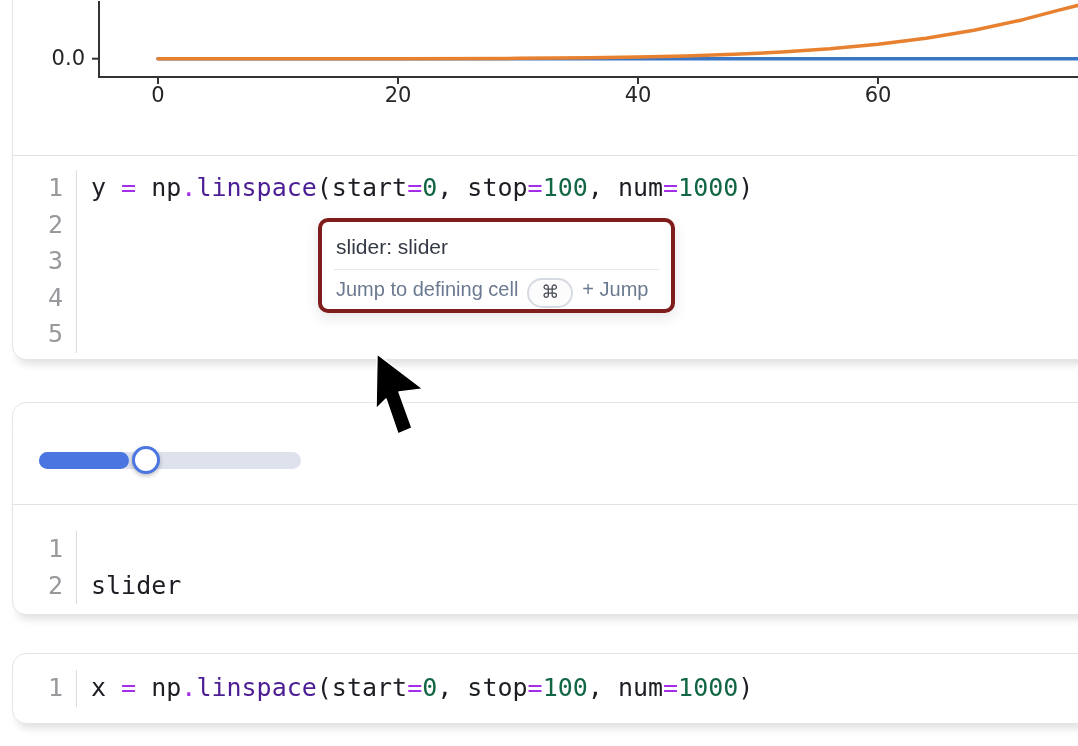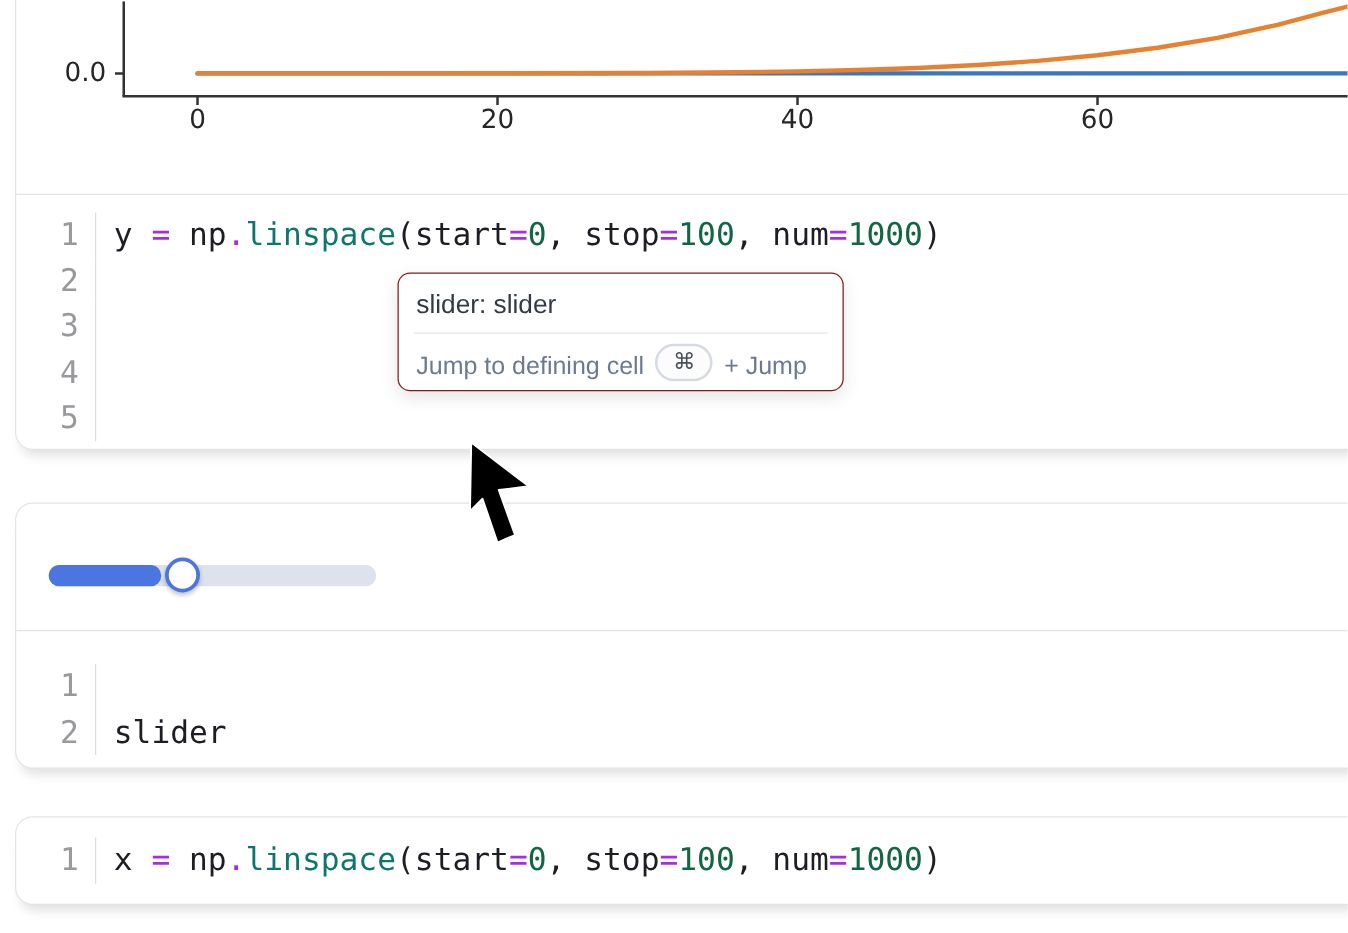--- a/index.html
+++ b/index.html
@@ -18,39 +18,39 @@
              font-size:25px;line-height:36.5px}
   #cell1 .code-area{top:215px;padding-top:14px}
   #cell2 .code-area{top:102px;padding-top:26px}
   #cell3 .code-area{top:0;padding-top:16px}
   .code-row{display:flex}
   .gutter{flex:0 0 64px;box-sizing:border-box;text-align:right;padding-right:13px;
           color:#97999c;border-right:1px solid #dcdcdf;user-select:none}
   .code-text{padding-left:14px;white-space:pre;color:#1c1e24}
   .tk-p{color:#1c1e24}
   .tk-o{color:#a42ee8}
-  .tk-f{color:#0f766e}
+  .tk-f{color:#4c1d95}
   .tk-n{color:#116644}
   .tk-u{color:#1c1e24;border-bottom:3px solid #b9cfe2}
   
   .slider-zone{position:absolute;left:0;top:0;height:101px;width:100%}
   .slider-track{position:absolute;left:26px;top:49px;width:262px;height:17px;border-radius:9px;
                 background:#dde2ec}
   .slider-fill{position:absolute;left:0;top:0;height:17px;width:90px;border-radius:9px;
                background:#4b76e1}
   .slider-handle{position:absolute;left:93px;top:-6px;width:28px;height:28px;border-radius:50%;
                  background:#fff;border:3px solid #4b76e1;box-sizing:border-box;
                  box-shadow:0 2px 4px rgba(0,0,0,0.25)}
   
   .tooltip{position:absolute;left:318px;top:218px;width:357px;height:95px;box-sizing:border-box;
-           background:#fff;border:1px solid #7f1d1d;border-radius:10px;
+           background:#fff;border:4px solid #7f1d1d;border-radius:10px;
            box-shadow:0 5px 14px rgba(0,0,0,0.10);z-index:40}
   .tt-title{padding:13px 14px 10px;font-size:21px;color:#333a45}
   .tt-div{border-top:1px solid #e6e7ea;margin:0 12px}
-  .tt-row{display:flex;align-items:flex-end;gap:9px;padding:8px 14px;font-size:20px;color:#6b7a90}
+  .tt-row{display:flex;align-items:flex-start;gap:9px;padding:8px 14px;font-size:20px;color:#6b7a90}
   .tt-key{border:2px solid #d6dae1;border-radius:15px;padding:0 12px 2px;font-size:18px;
           color:#4a4f57;background:#fcfcfd;line-height:24px}
   #cursor{position:absolute;left:370px;top:350px;z-index:60;pointer-events:none}
 </style>
 </head>
 <body>
 
 <div class="cell" id="cell1">
   <svg id="plot-svg" viewBox="0 0 1066 154">
       <line x1="86" y1="0" x2="86" y2="76" stroke="#333" stroke-width="2"></line>

